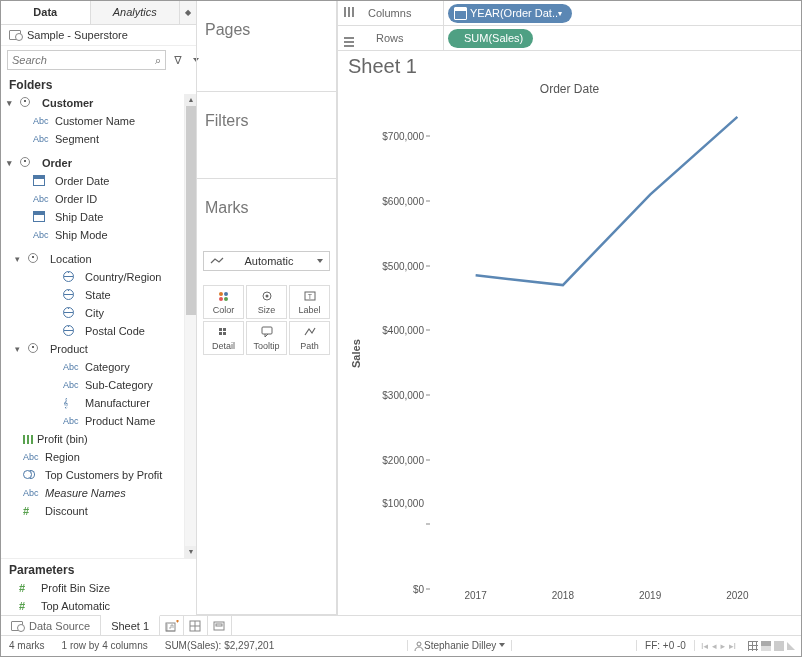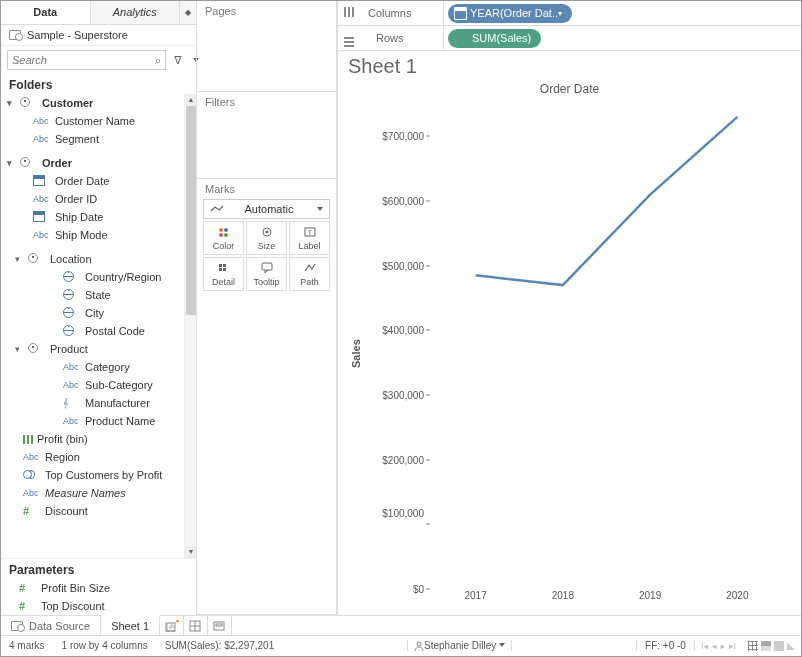--- a/index.html
+++ b/index.html
@@ -42,42 +42,42 @@
 .fi.folder-icon::before { content:""; display:inline-block; width:8px; height:8px; border:1px solid #888; border-radius:50%; background: radial-gradient(circle at 4px 3px,#666 1px,transparent 1px); margin-right:2px;}
 .italic { font-style: italic; }
 .scrollbar { position: absolute; right: 0; top: 0; width: 12px; height: 100%; background: #f5f5f5; border-left: 1px solid #eee; }
 .scrollbar-track { position: absolute; left: 1px; top: 0; width: 10px; height: 45%; background: #ccc; }
 .scroll-arrow { position:absolute; left:0; width:12px; height:12px; text-align:center; font-size:7px; color:#666; line-height:12px; background:#eee;}
 .lower-sections-border { border-top: 1px solid #eee; }
 
 
 .shelves-panel { width: 141px; display: flex; flex-direction: column; border-right: 1px solid #ddd; }
 .shelf-card { border: 1px solid #ddd; margin: -1px 0 0 -1px; }
-.shelf-title { font-size: 11px; color: #777; padding: 4px 8px; }
+.shelf-title { font-size: 16px; color: #777; padding: 20px 8px; }
 .pages-card { height: 92px; }
 .filters-card { height: 88px; }
 .marks-card { flex: 1; }
-.marks-dropdown { margin: 0 6px; border: 1px solid #ccc; height: 20px; display: flex; align-items: center; padding: 0 6px; justify-content: space-between; }
+.marks-dropdown { margin: 14px 6px; border: 1px solid #ccc; height: 20px; display: flex; align-items: center; padding: 0 6px; justify-content: space-between; }
 .marks-dropdown .line-icon { width: 14px; }
 .marks-buttons { display: flex; margin: 2px 6px; gap: 2px; }
 .mark-btn { flex: 1; border: 1px solid #ddd; text-align: center; padding: 3px 0; display: flex; flex-direction: column; align-items: center; gap: 2px; }
 .mark-btn-icon { height: 14px; display: flex; align-items: center; justify-content: center; color: #666; font-size: 12px; }
 .mark-btn-label { font-size: 9px; color: #555; }
 
 
 .viz-panel { flex: 1; display: flex; flex-direction: column; }
 .shelf-rows { display: flex; border-bottom: 1px solid #ddd; height: 25px; }
 .shelf-label { width: 106px; display: flex; align-items: center; padding: 0 6px; gap: 18px; color: #666; border-right: 1px solid #ddd; }
 .shelf-drop { flex: 1; display: flex; align-items: center; padding: 0 4px; background: #fff; }
 .pill { border-radius: 10px; height: 19px; line-height: 19px; padding: 0 10px 0 22px; font-size: 11px; color: #fff; display: flex; align-items: center; position: relative; max-width: 134px; }
 .pill-dim { background: #5b87b4; }
 .pill-meas { background: #4fa083; }
 .pill::before { content: ""; position: absolute; left: 6px; width: 11px; height: 11px; }
 .pill-dim::before { border: 1px solid #fff; background: linear-gradient(#fff 3px, transparent 3px); border-radius: 1px; }
-.pill-meas { padding-left: 24px; }
+.pill-meas { padding-left: 16px; }
 .pill-dim .arrow { margin-left: auto; font-size: 8px; }
 .sheet-title { font-size: 20px; color: #666; padding: 4px 10px; }
 .chart-area { flex: 1; position: relative; padding: 0 10px 6px 10px; display: flex; flex-direction: column; }
 .chart-title { text-align: center; font-size: 12px; color: #555; margin-bottom: 2px; }
 .chart-body { flex: 1; display: flex; }
 .yaxis-label { writing-mode: vertical-rl; transform: rotate(180deg); text-align: center; font-size: 11px; color: #555; padding: 0 2px; font-weight: bold;}
 .chart-grid { flex: 1; position: relative; }
 .chart-svg { position: absolute; inset: 0; width: 100%; height: 100%; }
 .ytick { position: absolute; left: 0; width: 60px; text-align: right; font-size: 10px; color: #555; transform: translateY(-50%); }
 .tick-mark { position: absolute; left: 62px; width: 4px; height: 1px; background: #888; transform: translateY(-0.5px); }
@@ -248,21 +248,21 @@
       </div>
     </div>
 
     <div class="section-header lower-sections-border">Parameters</div>
     <div class="tree-row field" style="padding-left:18px">
         <span class="fi hash">#</span>
         <span>Profit Bin Size</span>
       </div>
     <div class="tree-row field" style="padding-left:18px">
         <span class="fi hash">#</span>
-        <span>Top Discount</span>
+        <span>Top Automatic</span>
       </div>
   </div>
 
   <div class="shelves-panel">
     <div class="shelf-card pages-card">
       <div class="shelf-title">Pages</div>
     </div>
     <div class="shelf-card filters-card">
       <div class="shelf-title">Filters</div>
     </div>
@@ -364,21 +364,21 @@
       </div>
     </div>
     <div class="sheet-title">Sheet 1</div>
     <div class="chart-area">
       <div class="chart-title">Order Date</div>
       <div class="chart-body">
         <div class="yaxis-label">Sales</div>
         <div class="chart-grid" id="chart-grid">
             <div class="ytick" style="top: 491px;">$0</div>
             <div class="tick-mark" style="top: 491px;"></div>
-            <div class="ytick" style="top: 415px;">$100,000</div>
+            <div class="ytick" style="top: 405px;">$100,000</div>
             <div class="tick-mark" style="top: 426.333px;"></div>
             <div class="ytick" style="top: 361.667px;">$200,000</div>
             <div class="tick-mark" style="top: 361.667px;"></div>
             <div class="ytick" style="top: 297px;">$300,000</div>
             <div class="tick-mark" style="top: 297px;"></div>
             <div class="ytick" style="top: 232.333px;">$400,000</div>
             <div class="tick-mark" style="top: 232.333px;"></div>
             <div class="ytick" style="top: 167.667px;">$500,000</div>
             <div class="tick-mark" style="top: 167.667px;"></div>
             <div class="ytick" style="top: 103px;">$600,000</div>

